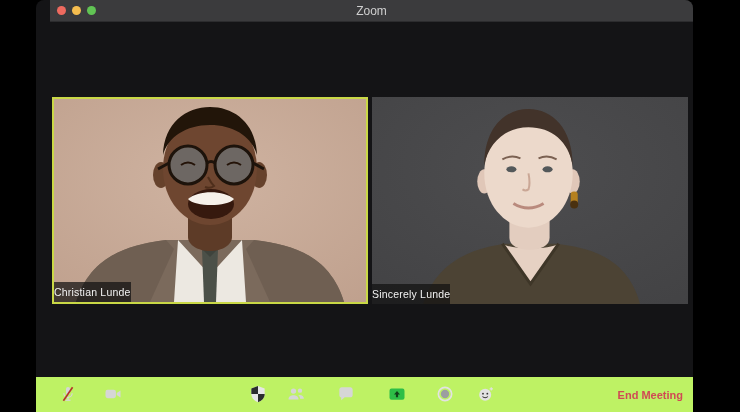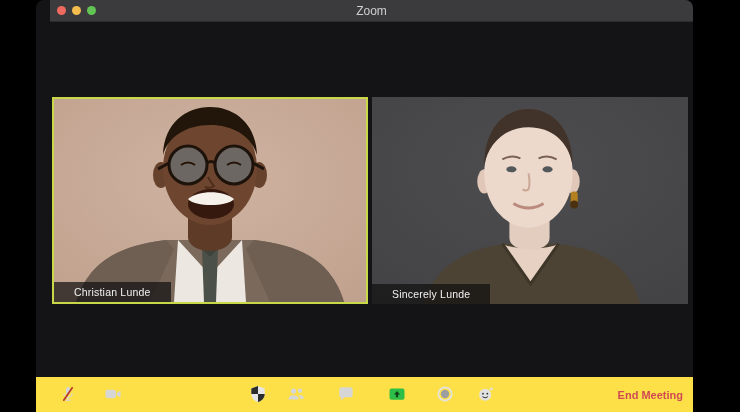--- a/index.html
+++ b/index.html
@@ -20,24 +20,24 @@
   .light.green { background:#61c454; }
   .win-title { position:absolute; left:0; right:0; text-align:center;
                color:#cfcfcf; font-size:12px; pointer-events:none; }
 
   
   .video-row { position:absolute; top:97px; left:16px; display:flex; gap:4px; }
   .tile { position:relative; width:316px; height:207px; overflow:hidden; background:#333; }
   .tile.active { border:2px solid #c9d846; }
   .tile svg.portrait { position:absolute; inset:0; width:100%; height:100%; }
   .name-tag { position:absolute; left:0; bottom:0; background:rgba(16,16,16,0.72);
-              color:#f2f2f2; font-size:10.5px; padding:4px 20px; letter-spacing:.2px; }
+              color:#f2f2f2; font-size:10.5px; padding:4px 0; letter-spacing:.2px; }
 
   
-  .toolbar { position:absolute; bottom:0; left:0; right:0; height:35px; background:#fde047; }
+  .toolbar { position:absolute; bottom:0; left:0; right:0; height:35px; background:#bef264; }
   .tbtn { position:absolute; top:3px; width:28px; height:28px; display:flex;
           align-items:center; justify-content:center; background:none; border:none; cursor:pointer; }
   .tbtn svg { width:20px; height:20px; }
   .end-meeting { position:absolute; right:10px; top:0; height:35px; display:flex;
                  align-items:center; background:none; border:none; cursor:pointer;
                  color:#d04a54; font-size:11px; font-weight:bold;
                  font-family:"Liberation Sans", sans-serif; }
 </style>
 </head>
 <body>

